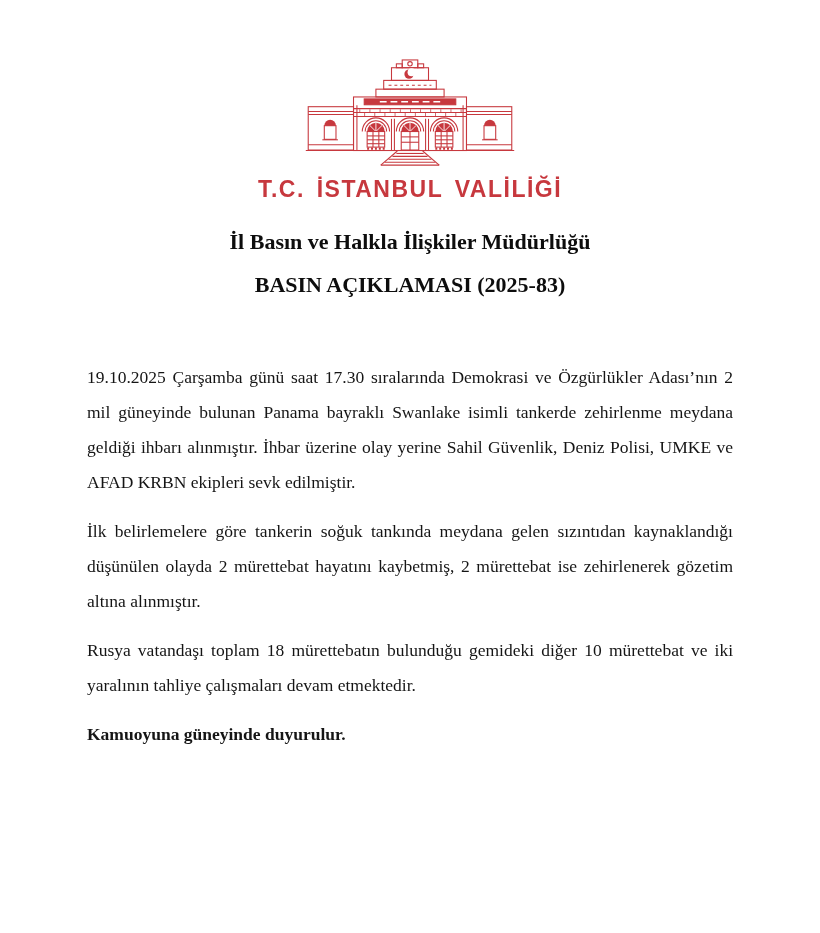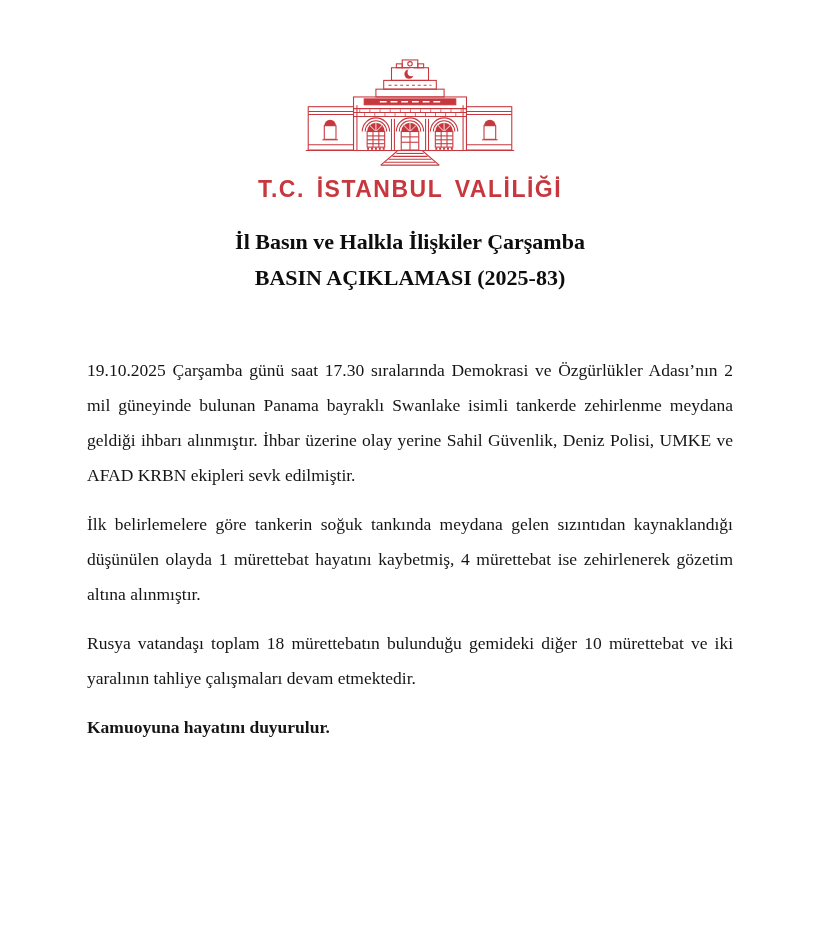--- a/index.html
+++ b/index.html
@@ -31,21 +31,21 @@
   }
   .dept-title {
     margin-top: 26px;
     text-align: center;
     font-family: "Liberation Serif", serif;
     font-weight: 700;
     font-size: 22px;
     color: #0d0d0d;
   }
   .release-title {
-    margin-top: 10px;
+    margin-top: 17px;
     text-align: center;
     font-family: "Liberation Serif", serif;
     font-weight: 700;
     font-size: 22px;
     color: #0d0d0d;
   }
   .content {
     width: 646px;
     margin: 62px auto 0;
     font-size: 17.5px;
@@ -170,23 +170,23 @@
         <rect x="191" y="70" width="12" height="14"></rect>
         <line x1="189" y1="84.5" x2="205" y2="84.5"></line>
         <line x1="173" y1="89.5" x2="219.5" y2="89.5"></line>
 
         <line x1="8" y1="95.5" x2="222" y2="95.5"></line>
       </g>
     </svg>
     <div class="org-name">T.C. İSTANBUL VALİLİĞİ</div>
   </div>
 
-  <h1 class="dept-title">İl Basın ve Halkla İlişkiler Çarşamba</h1>
+  <h1 class="dept-title">İl Basın ve Halkla İlişkiler Müdürlüğü</h1>
   <h2 class="release-title">BASIN AÇIKLAMASI (2025-83)</h2>
 
   <div class="content">
     <p>19.10.2025 Çarşamba günü saat 17.30 sıralarında Demokrasi ve Özgürlükler Adası’nın 2 mil güneyinde bulunan Panama bayraklı Swanlake isimli tankerde zehirlenme meydana geldiği ihbarı alınmıştır. İhbar üzerine olay yerine Sahil Güvenlik, Deniz Polisi, UMKE ve AFAD KRBN ekipleri sevk edilmiştir.</p>
-    <p>İlk belirlemelere göre tankerin soğuk tankında meydana gelen sızıntıdan kaynaklandığı düşünülen olayda 1 mürettebat hayatını kaybetmiş, 4 mürettebat ise zehirlenerek gözetim altına alınmıştır.</p>
+    <p>İlk belirlemelere göre tankerin soğuk tankında meydana gelen sızıntıdan kaynaklandığı düşünülen olayda 2 mürettebat hayatını kaybetmiş, 2 mürettebat ise zehirlenerek gözetim altına alınmıştır.</p>
     <p>Rusya vatandaşı toplam 18 mürettebatın bulunduğu gemideki diğer 10 mürettebat ve iki yaralının tahliye çalışmaları devam etmektedir.</p>
-    <p class="closing">Kamuoyuna hayatını duyurulur.</p>
+    <p class="closing">Kamuoyuna güneyinde duyurulur.</p>
   </div>
 
 </div>
 
 </body></html>

